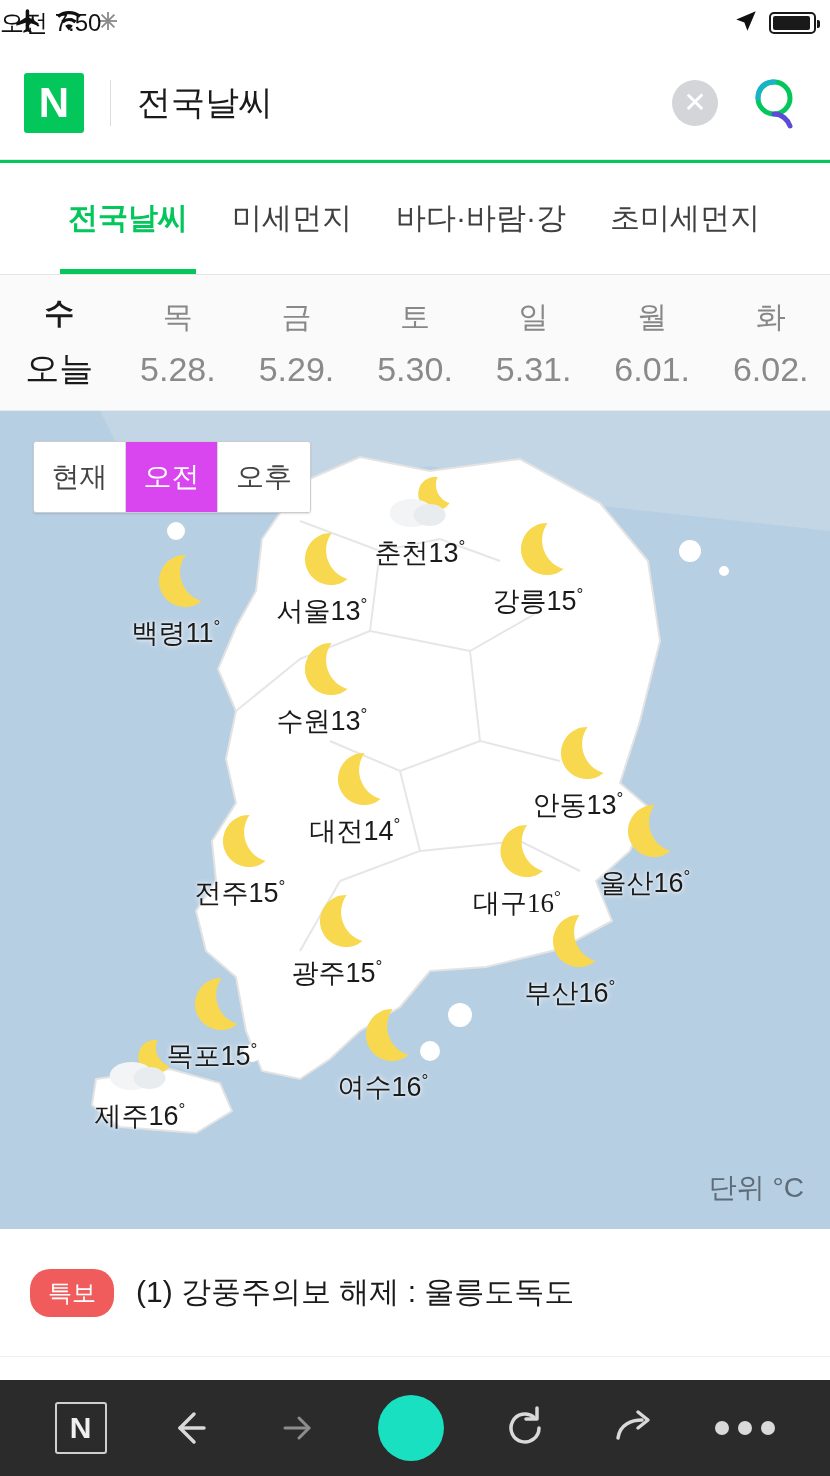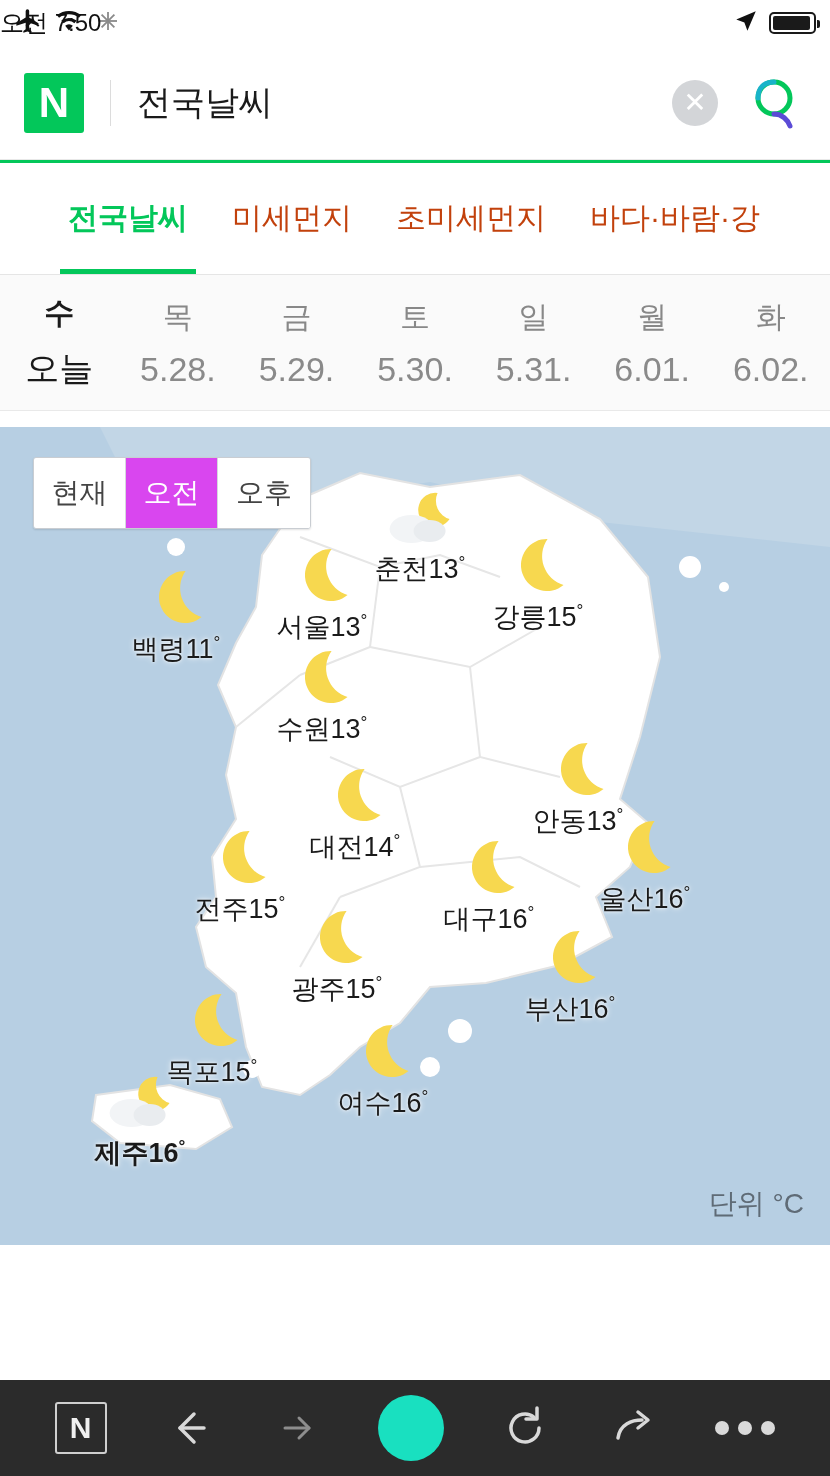--- a/index.html
+++ b/index.html
@@ -57,21 +57,21 @@
 
   
   .green-rule { height: 3px; background: #03c75a; }
 
   
   .tabs {
     height: 112px; display: flex; align-items: stretch; background: #fff;
     border-bottom: 1px solid #e5e5e5; padding-left: 46px; overflow: hidden;
   }
   .tab {
-    display: flex; align-items: center; font-size: 30px; color: #c2410c;
+    display: flex; align-items: center; font-size: 30px; color: #404040;
     white-space: nowrap; padding: 0 22px; position: relative;
   }
   .tab.active { color: #03c75a; font-weight: 700; }
   .tab.active::after {
     content: ""; position: absolute; left: 14px; right: 14px; bottom: 0;
     height: 5px; background: #03c75a;
   }
 
   
   .daystrip {
@@ -82,21 +82,21 @@
     flex: 1; display: flex; flex-direction: column; align-items: center;
     justify-content: center; gap: 12px;
   }
   .day .dow { font-size: 30px; color: #888; }
   .day .dt { font-size: 34px; color: #8a8a8a; }
   .day.active .dow { color: #1a1a1a; font-weight: 700; }
   .day.active .dt { color: #1a1a1a; }
 
   
   .mapwrap {
-    position: relative; height: 818px; background: #b7cfe3; overflow: hidden; margin-top: 16px;
+    position: relative; height: 818px; background: #b7cfe3; overflow: hidden;
   }
   .map-svg { position: absolute; inset: 0; width: 100%; height: 100%; }
 
   .seg {
     position: absolute; left: 33px; top: 30px; display: flex;
     border: 1px solid #c9cdd2; border-radius: 3px; overflow: hidden;
     box-shadow: 0 1px 2px rgba(0,0,0,.12);
   }
   .seg > div {
     width: 92px; height: 70px; display: flex; align-items: center;
@@ -209,22 +209,22 @@
         <path d="M26 40 C 34 40 40 46 42 52" fill="none" stroke="#5b4bd6" stroke-width="5" stroke-linecap="round"></path>
         <path d="M26 8 C 16 8 10 14 10 24" fill="none" stroke="#19b3c9" stroke-width="5" stroke-linecap="round"></path>
       </svg>
     </div>
   </div>
   <div class="green-rule"></div>
 
   <div class="tabs">
     <div class="tab active">전국날씨</div>
     <div class="tab">미세먼지</div>
+    <div class="tab">바다·바람·강</div>
     <div class="tab">초미세먼지</div>
-    <div class="tab">바다·바람·강</div>
   </div>
 
   <div class="daystrip">
     <div class="day active">
       <span class="dow">수</span>
       <span class="dt">오늘</span>
     </div>
     <div class="day">
       <span class="dow">목</span>
       <span class="dt">5.28.</span>
@@ -320,21 +320,21 @@
       <div class="lbl">서울13<sup>°</sup></div>
     </div>
     <div class="city" style="left: 538px; top: 108px;">
       <div class="ico">
         <svg width="76" height="62" viewBox="0 0 76 62">
             <path d="M48 4a26 26 0 1 0 16 46A30 30 0 0 1 48 4z" fill="#f7d84f"></path>
           </svg>
       </div>
       <div class="lbl">강릉15<sup>°</sup></div>
     </div>
-    <div class="city" style="left: 322px; top: 220px;">
+    <div class="city" style="left: 322px; top: 228px;">
       <div class="ico">
         <svg width="76" height="62" viewBox="0 0 76 62">
             <path d="M48 4a26 26 0 1 0 16 46A30 30 0 0 1 48 4z" fill="#f7d84f"></path>
           </svg>
       </div>
       <div class="lbl">수원13<sup>°</sup></div>
     </div>
     <div class="city" style="left: 578px; top: 312px;">
       <div class="ico">
         <svg width="76" height="62" viewBox="0 0 76 62">
@@ -344,21 +344,21 @@
       <div class="lbl">안동13<sup>°</sup></div>
     </div>
     <div class="city" style="left: 355px; top: 338px;">
       <div class="ico">
         <svg width="76" height="62" viewBox="0 0 76 62">
             <path d="M48 4a26 26 0 1 0 16 46A30 30 0 0 1 48 4z" fill="#f7d84f"></path>
           </svg>
       </div>
       <div class="lbl">대전14<sup>°</sup></div>
     </div>
-    <div class="city" style="left: 489px; top: 410px;">
+    <div class="city" style="left: 517px; top: 410px; font-family: Liberation Serif, serif;">
       <div class="ico">
         <svg width="76" height="62" viewBox="0 0 76 62">
             <path d="M48 4a26 26 0 1 0 16 46A30 30 0 0 1 48 4z" fill="#f7d84f"></path>
           </svg>
       </div>
       <div class="lbl">대구16<sup>°</sup></div>
     </div>
     <div class="city" style="left: 645px; top: 390px;">
       <div class="ico">
         <svg width="76" height="62" viewBox="0 0 76 62">
@@ -400,34 +400,38 @@
       <div class="lbl">목포15<sup>°</sup></div>
     </div>
     <div class="city" style="left: 383px; top: 594px;">
       <div class="ico">
         <svg width="76" height="62" viewBox="0 0 76 62">
             <path d="M48 4a26 26 0 1 0 16 46A30 30 0 0 1 48 4z" fill="#f7d84f"></path>
           </svg>
       </div>
       <div class="lbl">여수16<sup>°</sup></div>
     </div>
-    <div class="city" style="left: 140px; top: 644px; font-weight: bold;">
+    <div class="city" style="left: 140px; top: 623px;">
       <div class="ico">
         <svg width="76" height="62" viewBox="0 0 76 62">
             <path d="M56 6a17 17 0 1 0 12 26 19 19 0 0 1-12-26z" fill="#f7d84f"></path>
             <ellipse cx="30" cy="42" rx="22" ry="14" fill="#f2f4f6"></ellipse>
             <ellipse cx="48" cy="44" rx="16" ry="11" fill="#e9ecef"></ellipse>
           </svg>
       </div>
       <div class="lbl">제주16<sup>°</sup></div>
     </div>
 
     <div class="unit">단위 °C</div>
   </div>
 
+  <div class="alert">
+    <span class="badge">특보</span>
+    <span class="alert-txt">(1) 강풍주의보 해제 : 울릉도독도</span>
+  </div>
   <div class="filler"></div>
 
   <div class="bottombar">
     <div class="bb-n">N</div>
     <div class="bb-ico">
       <svg width="56" height="56" viewBox="0 0 56 56">
           <path d="M34 14 L20 28 L34 42" fill="none" stroke="#d9d9d9" stroke-width="3.5" stroke-linecap="round" stroke-linejoin="round"></path>
           <line x1="20" y1="28" x2="44" y2="28" stroke="#d9d9d9" stroke-width="3.5" stroke-linecap="round"></line>
         </svg>
     </div>

